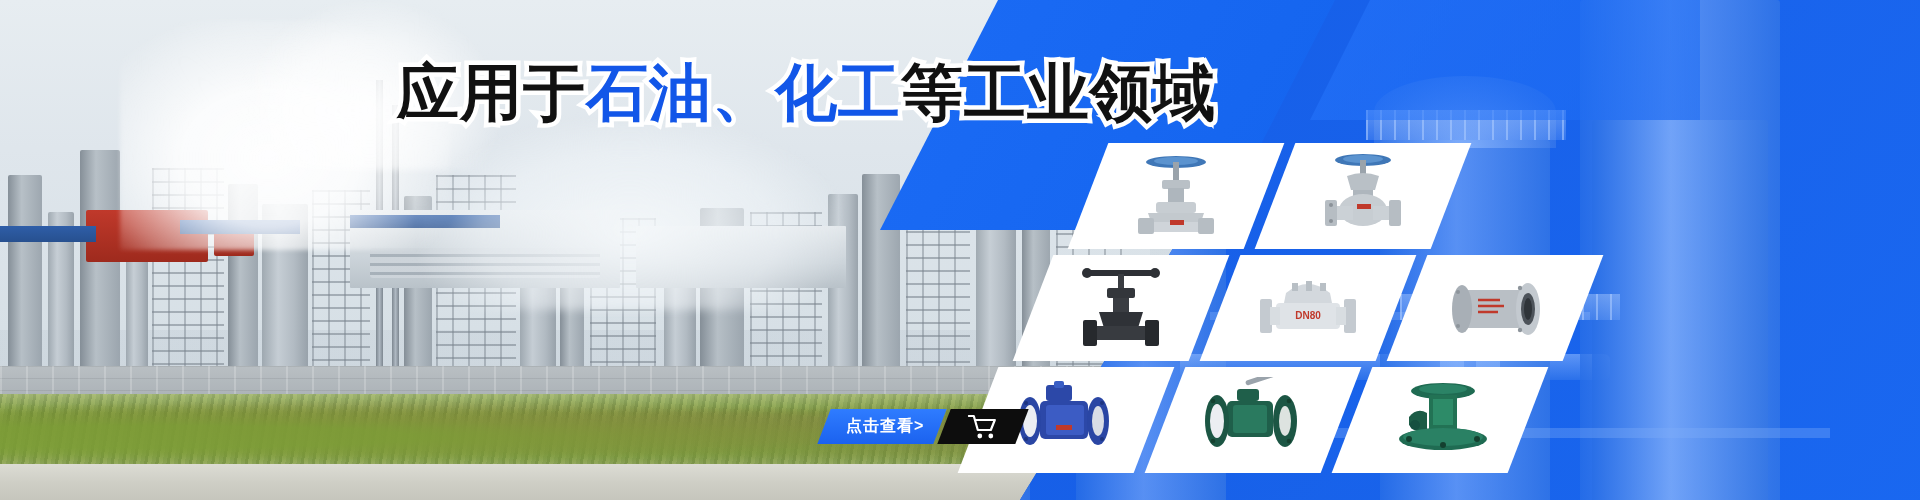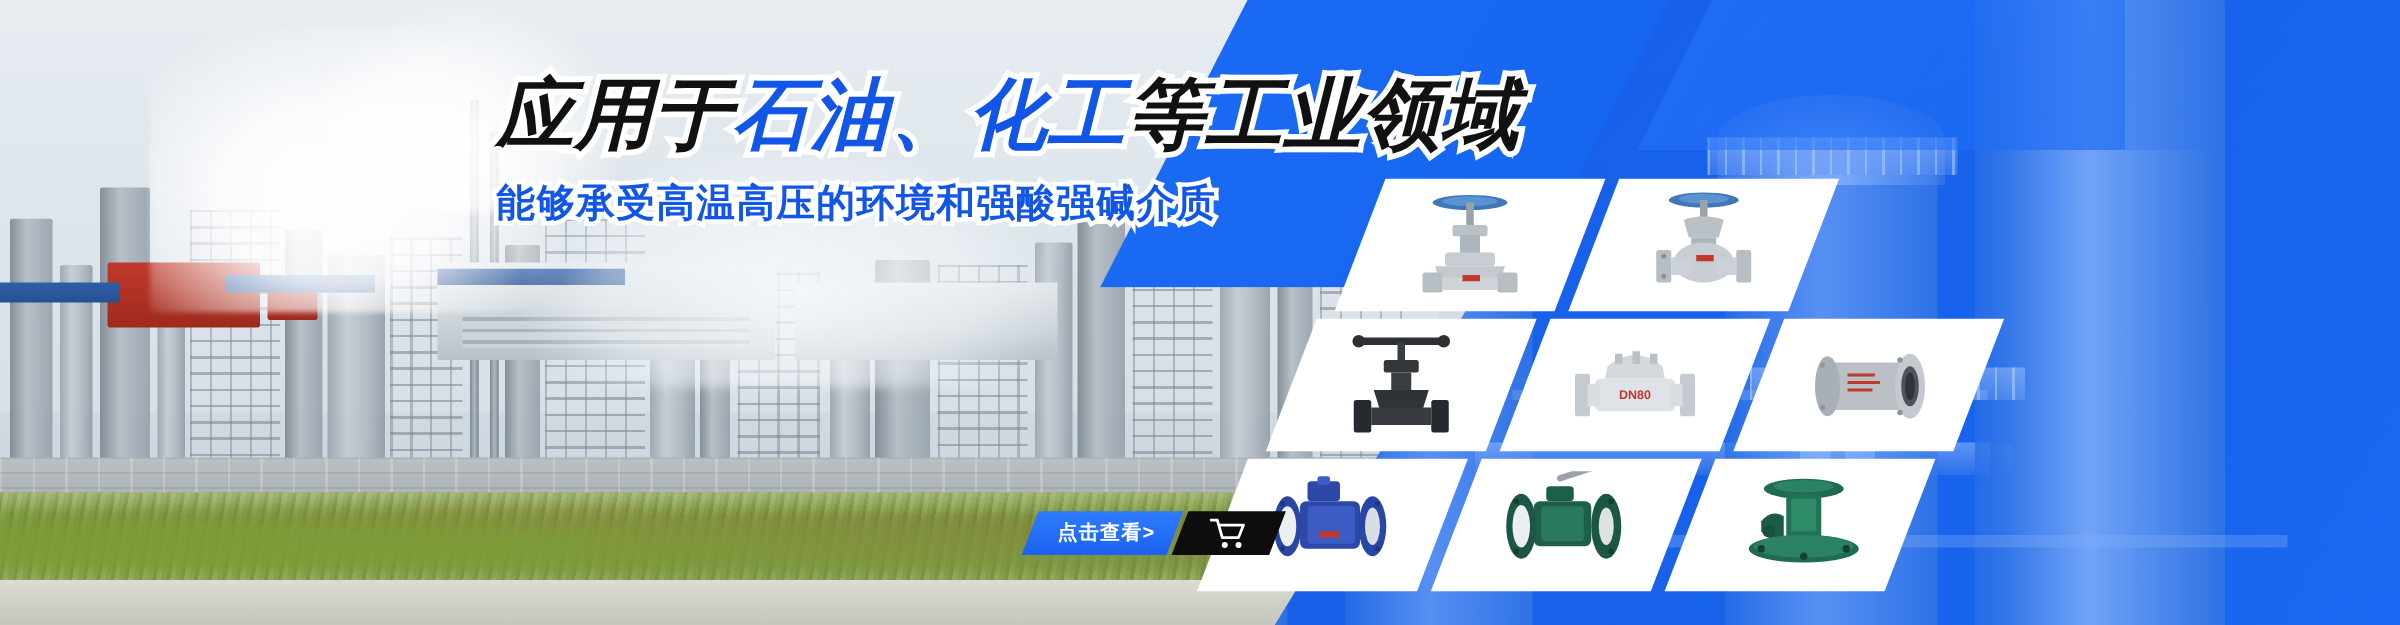--- a/index.html
+++ b/index.html
@@ -174,21 +174,20 @@
 
   
   .headline {
     position:absolute; left:397px; top:62px;
     font-size:62px; font-weight:bold; letter-spacing:1px;
     line-height:1; white-space:nowrap;
     color:#111;
     -webkit-text-stroke:9px #ffffff;
     paint-order:stroke fill;
     text-shadow:0 2px 0 rgba(255,255,255,.9);
-    font-style:italic;
   }
   .headline .hl { color:#1256e8; }
   .subline {
     position:absolute; left:397px; top:142px;
     font-size:31px; font-weight:bold; letter-spacing:1px;
     white-space:nowrap; color:#1256e8;
     -webkit-text-stroke:7px #ffffff;
     paint-order:stroke fill;
   }
 
@@ -467,21 +466,20 @@
           <circle cx="62" cy="68" r="3" fill="#14402f"></circle>
         </svg>
       </div>
     </div>
   </div>
 
   <div class="headline">
     <span>应用于</span><span class="hl">石油、化工</span><span>等工业领域</span>
   </div>
 
-  <div class="subline">能够承受高温高压的环境和强酸强碱介质</div>
 
 
   <div class="cta">
     <div class="cta-main">
       <span>点击查看&gt;</span>
     </div>
     <div class="cta-cart">
       <svg width="30" height="26" viewBox="0 0 30 26">
         <path d="M1 2 h5 l4 14 h13 l4 -10 h-19" fill="none" stroke="#ffffff" stroke-width="2.2" stroke-linecap="round" stroke-linejoin="round"></path>
         <circle cx="12" cy="22" r="2.4" fill="#ffffff"></circle>

